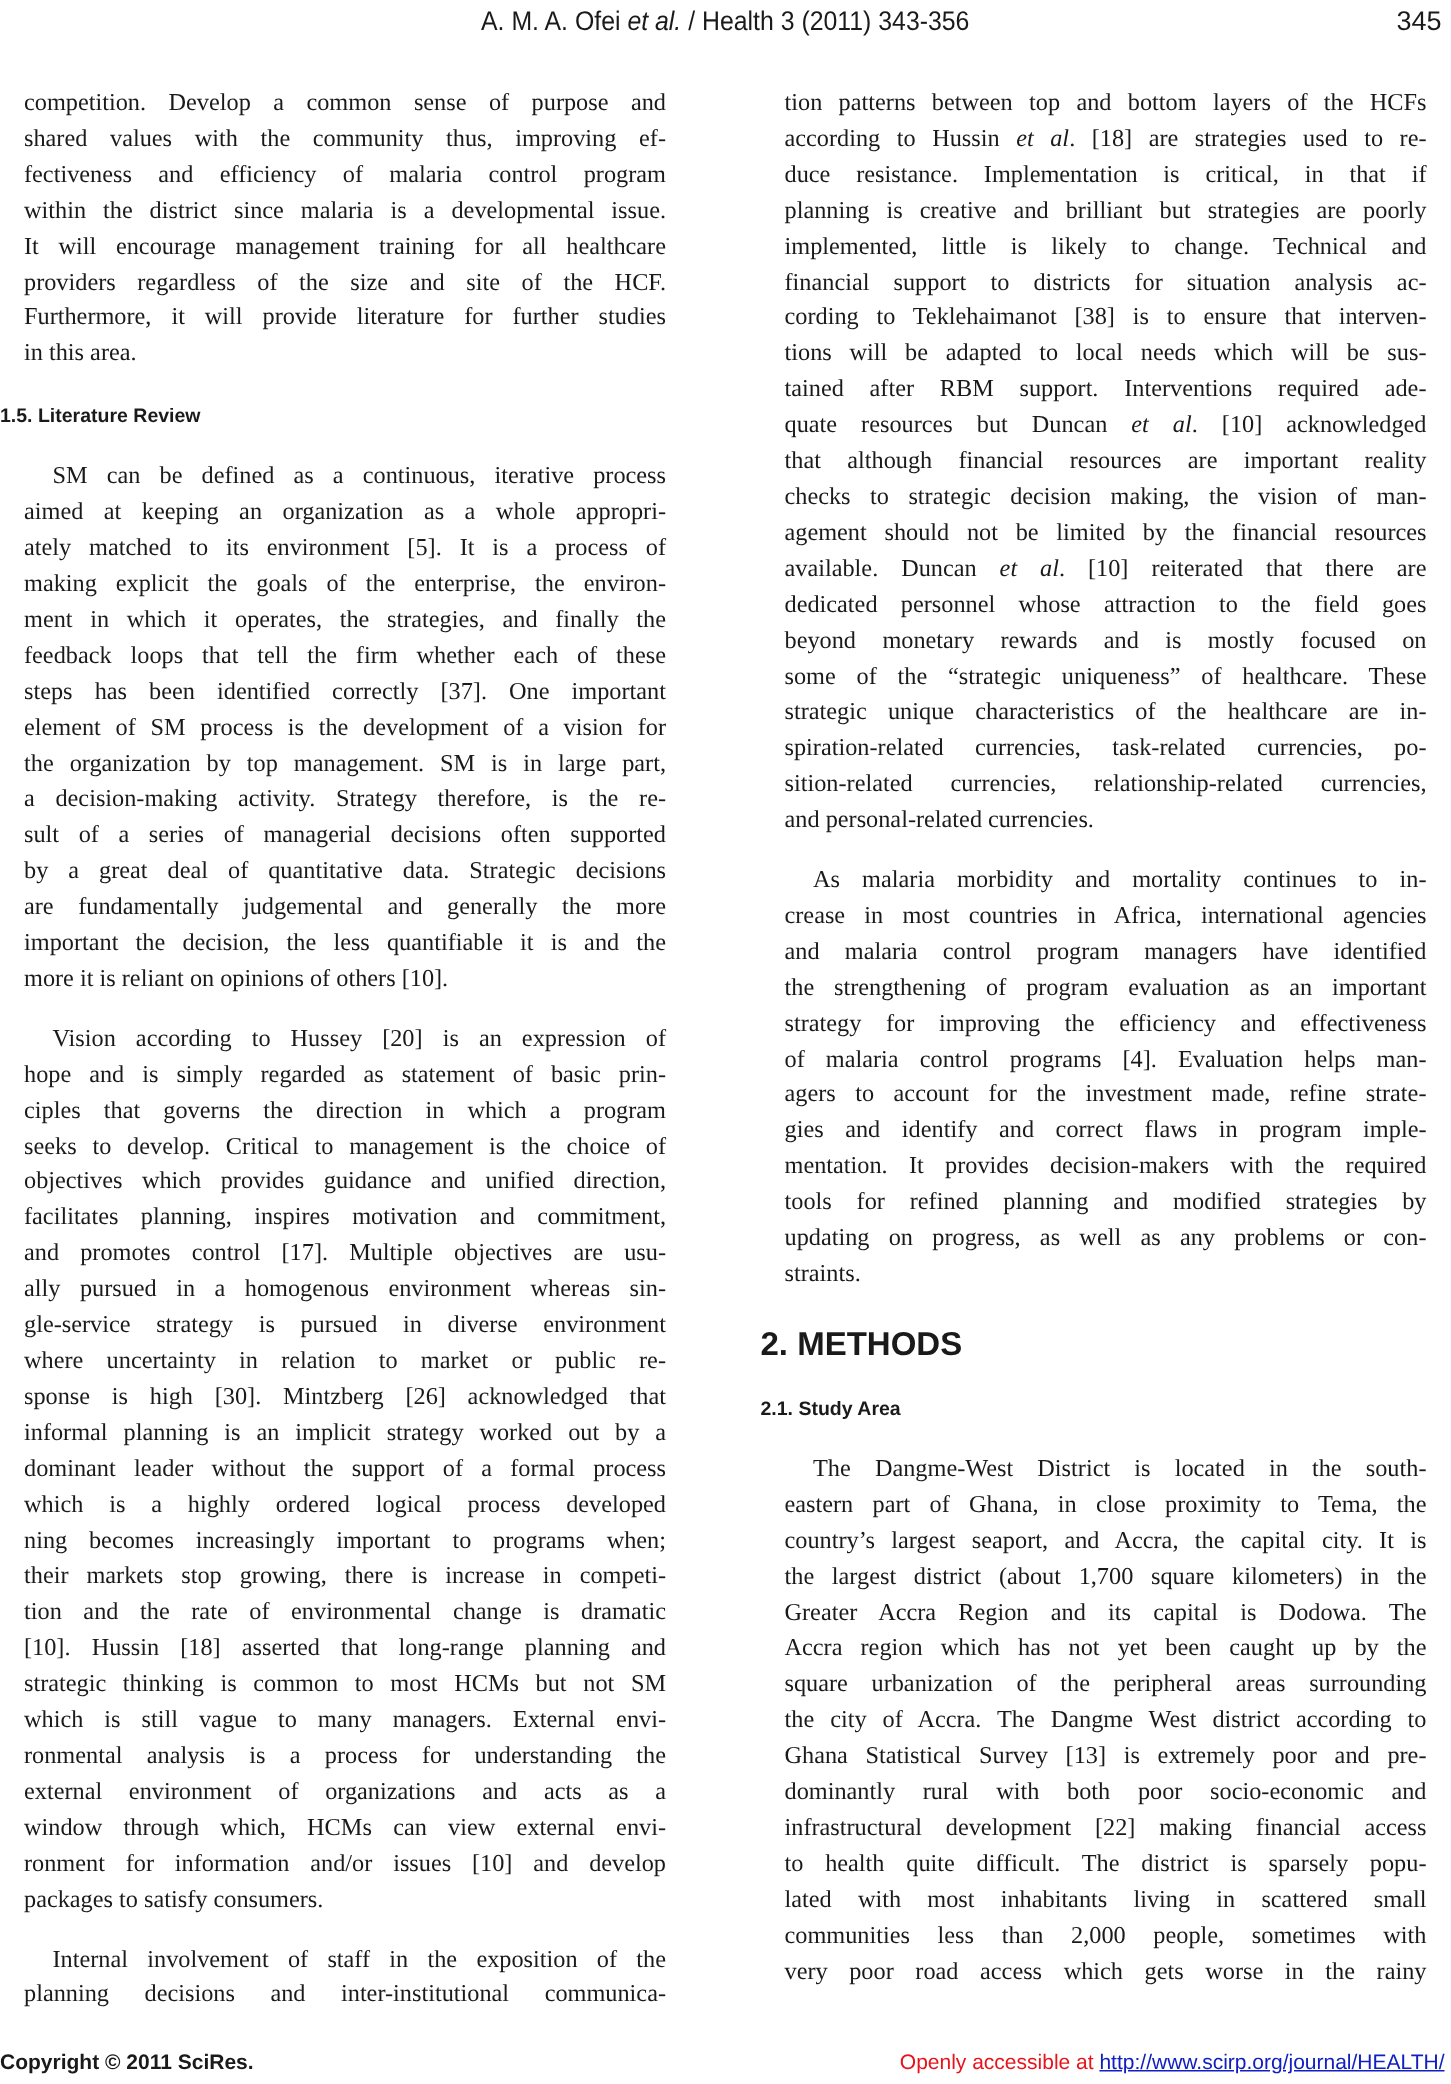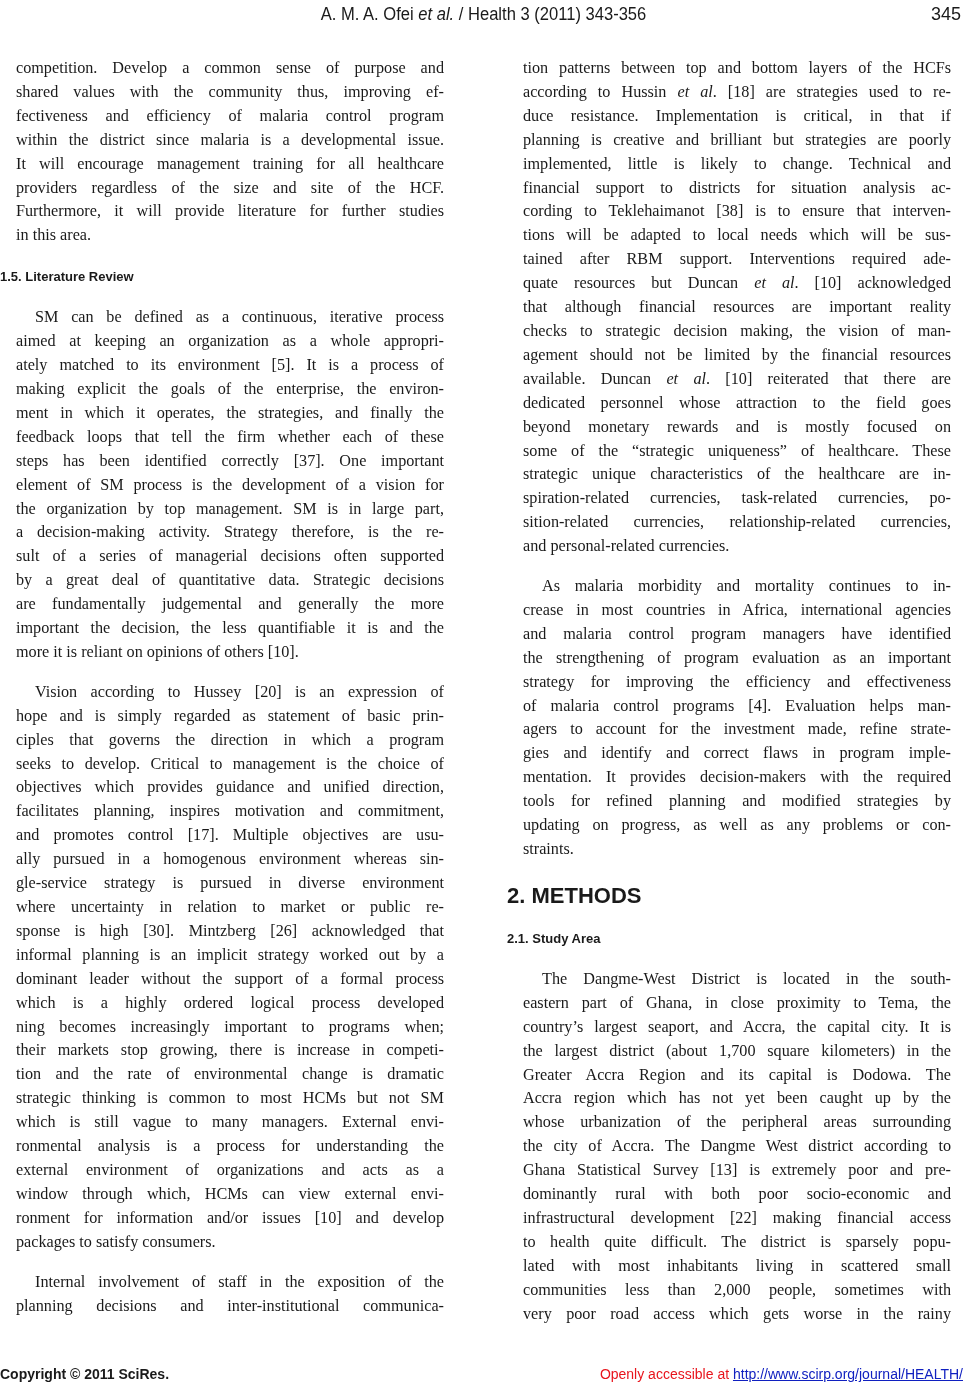--- a/index.html
+++ b/index.html
@@ -89,20 +89,21 @@
       <span class="ln">ally pursued in a homogenous environment whereas sin-</span>
       <span class="ln">gle-service strategy is pursued in diverse environment</span>
       <span class="ln">where uncertainty in relation to market or public re-</span>
       <span class="ln">sponse is high [30]. Mintzberg [26] acknowledged that</span>
       <span class="ln">informal planning is an implicit strategy worked out by a</span>
       <span class="ln">dominant leader without the support of a formal process</span>
       <span class="ln">which is a highly ordered logical process developed</span>
       <span class="ln">ning becomes increasingly important to programs when;</span>
       <span class="ln">their markets stop growing, there is increase in competi-</span>
       <span class="ln">tion and the rate of environmental change is dramatic</span>
+      <span class="ln">[10]. Hussin [18] asserted that long-range planning and</span>
       <span class="ln">strategic thinking is common to most HCMs but not SM</span>
       <span class="ln">which is still vague to many managers. External envi-</span>
       <span class="ln">ronmental analysis is a process for understanding the</span>
       <span class="ln">external environment of organizations and acts as a</span>
       <span class="ln">window through which, HCMs can view external envi-</span>
       <span class="ln">ronment for information and/or issues [10] and develop</span>
       <span class="ln last">packages to satisfy consumers.</span>
     </p>
   <p id="lp4">
       <span class="ln" style="text-indent: 19px;">Internal involvement of staff in the exposition of the</span>
@@ -150,21 +151,21 @@
     </p>
   <h2 class="sec">2. METHODS</h2>
   <h3 class="subsec">2.1. Study Area</h3>
   <p id="rp3">
       <span class="ln" style="text-indent: 19px;">The Dangme-West District is located in the south-</span>
       <span class="ln">eastern part of Ghana, in close proximity to Tema, the</span>
       <span class="ln">country’s largest seaport, and Accra, the capital city. It is</span>
       <span class="ln">the largest district (about 1,700 square kilometers) in the</span>
       <span class="ln">Greater Accra Region and its capital is Dodowa. The</span>
       <span class="ln">Accra region which has not yet been caught up by the</span>
-      <span class="ln">whose urbanization of the peripheral areas surrounding</span>
+      <span class="ln">square urbanization of the peripheral areas surrounding</span>
       <span class="ln">the city of Accra. The Dangme West district according to</span>
       <span class="ln">Ghana Statistical Survey [13] is extremely poor and pre-</span>
       <span class="ln">dominantly rural with both poor socio-economic and</span>
       <span class="ln">infrastructural development [22] making financial access</span>
       <span class="ln">to health quite difficult. The district is sparsely popu-</span>
       <span class="ln">lated with most inhabitants living in scattered small</span>
       <span class="ln">communities less than 2,000 people, sometimes with</span>
       <span class="ln">very poor road access which gets worse in the rainy</span>
     </p>
 </div>

